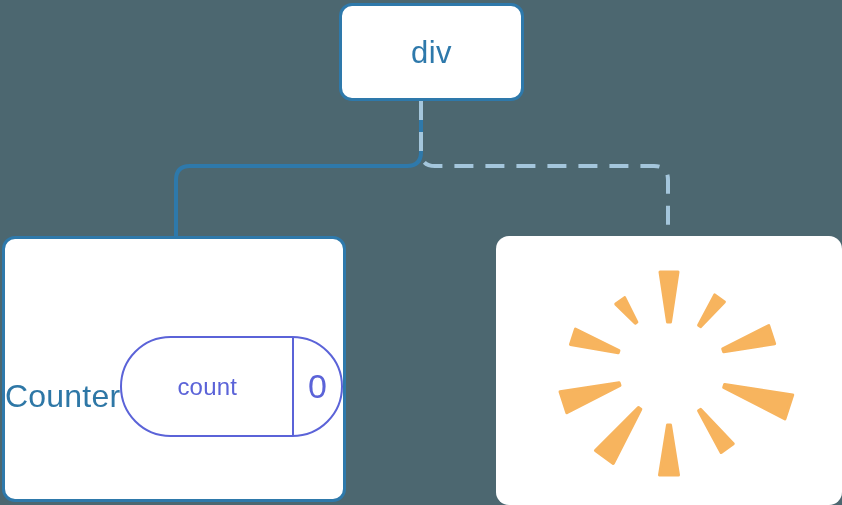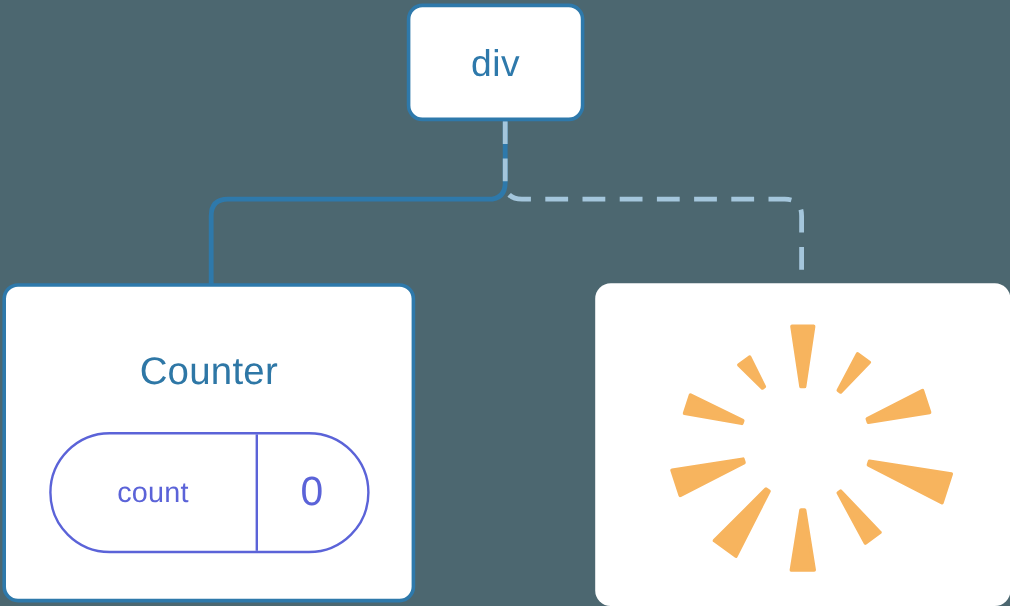--- a/index.html
+++ b/index.html
@@ -43,42 +43,42 @@
   }
   .node.plain {
     border: none;
     border-radius: 13px;
   }
 
   
   #node-div {
     left: 339px;
     top: 3px;
-    width: 148px;
+    width: 185px;
     height: 98px;
     display: flex;
     align-items: center;
     justify-content: center;
   }
   .node-label-root {
     font-size: 31px;
     color: #2e79ab;
     letter-spacing: 0.4px;
     line-height: 1;
     font-weight: 400;
   }
 
   
   #node-counter {
     left: 2px;
     top: 236px;
     width: 344px;
     height: 266px;
     display: flex;
-    flex-direction: column;
+    flex-direction: row;
     align-items: center;
   }
   .node-title {
     font-size: 32px;
     color: #2e77a6;
     letter-spacing: 0.2px;
     line-height: 1;
     margin-top: 54px;
     font-weight: 400;
   }

